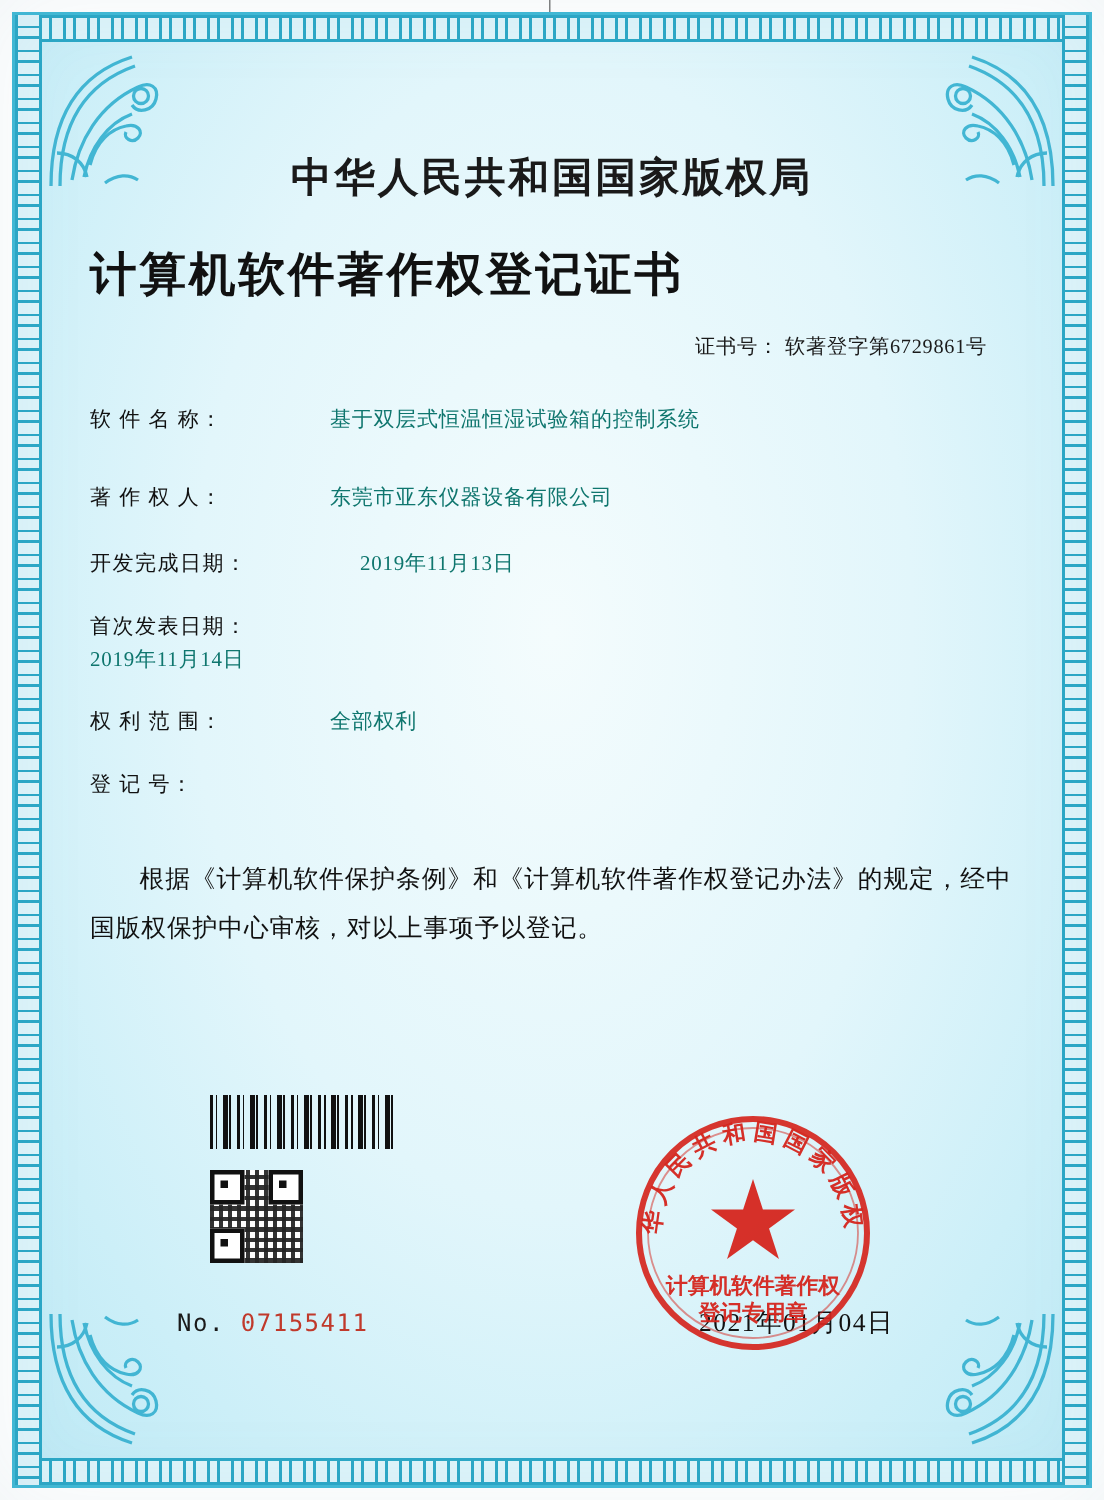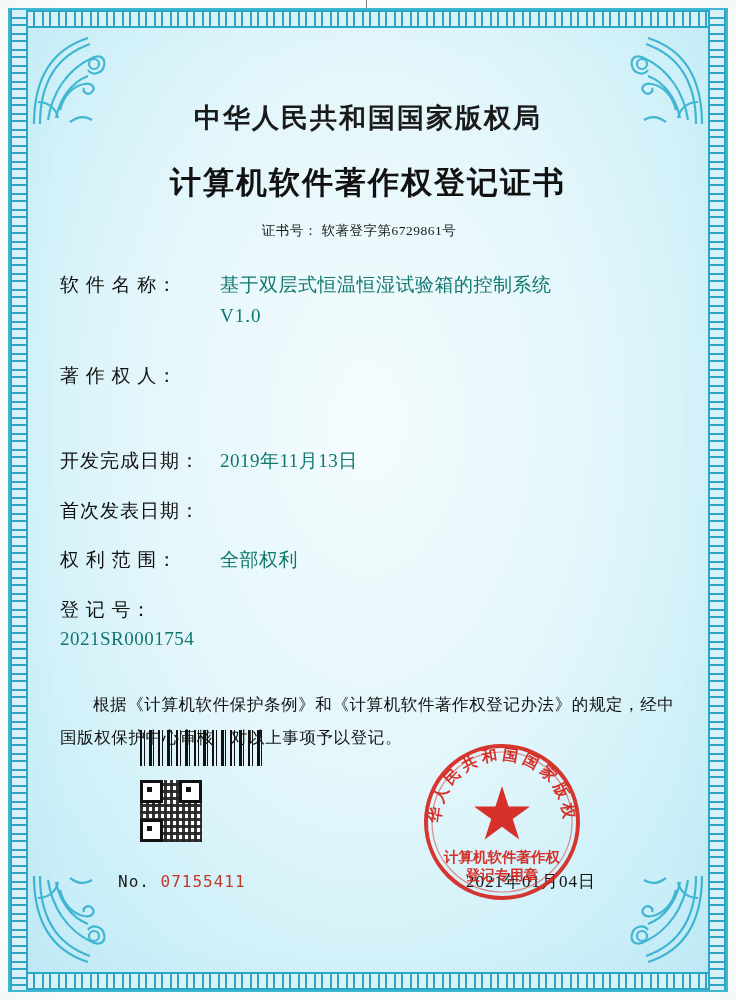--- a/index.html
+++ b/index.html
@@ -104,62 +104,61 @@
 
   .org-title {
     text-align: center;
     font-size: 27px;
     letter-spacing: 2px;
     font-weight: 700;
     color: #1a1a1a;
     font-family: "DejaVu Serif", "Liberation Serif", serif;
   }
   .doc-title {
-    text-align: center;
     font-size: 31px;
     font-weight: 700;
     letter-spacing: 2px;
     margin-top: 26px;
     color: #111;
     font-family: "DejaVu Serif", "Liberation Serif", serif;
   }
   .cert-no {
-    text-align: center;
+    text-align: right;
     font-size: 13.5px;
     margin-top: 18px;
     padding-right: 18px;
     color: #1a1a1a;
     letter-spacing: 0.5px;
   }
 
   .row {
     display: flex;
     align-items: flex-start;
     margin-top: 22px;
-    font-size: 19px;
+    font-size: 14px;
     line-height: 1.55;
   }
   .row .label {
     width: 160px;
     flex: none;
     letter-spacing: 1px;
     color: #111;
     font-weight: 500;
   }
   .row .value {
     flex: 1;
     letter-spacing: 0.5px;
     color: #0f766e;
     font-weight: 500;
   }
   .value .v2 { display: block; margin-top: 2px; letter-spacing: 1px;}
 
   .row-name { margin-top: 30px; }
   .row-owner { margin-top: 30px; }
-  .row-devdate { margin-top: 56px; }
+  .row-devdate { margin-top: 23px; gap: 20px; }
   .row-pubdate { margin-top: 20px; flex-direction: column; }
   .row-acq { margin-top: 20px; }
   .row-scope { margin-top: 20px; }
   .row-regno { margin-top: 20px; flex-direction: column; }
 
   .paragraph {
     margin-top: 34px;
     font-size: 16.5px;
     line-height: 2.0;
     text-indent: 33px;
@@ -321,46 +320,46 @@
     <div class="org-title">中华人民共和国国家版权局</div>
 
     <div class="doc-title">计算机软件著作权登记证书</div>
 
     <div class="cert-no">证书号： 软著登字第6729861号</div>
 
     <div class="row row-name">
       <div class="label">软 件 名 称：</div>
       <div class="value">
         <span>基于双层式恒温恒湿试验箱的控制系统</span>
-        <span class="v2">V1.0</span>
       </div>
     </div>
 
     <div class="row row-owner">
       <div class="label">著 作 权 人：</div>
+      <div class="value">东莞市亚东仪器设备有限公司</div>
     </div>
 
     <div class="row row-devdate">
       <div class="label">开发完成日期：</div>
       <div class="value">2019年11月13日</div>
     </div>
 
     <div class="row row-pubdate">
       <div class="label">首次发表日期：</div>
+      <div class="value">2019年11月14日</div>
     </div>
 
 
     <div class="row row-scope">
       <div class="label">权 利 范 围：</div>
       <div class="value">全部权利</div>
     </div>
 
     <div class="row row-regno">
       <div class="label">登 记 号：</div>
-      <div class="value">2021SR0001754</div>
     </div>
 
     <div class="paragraph">根据《计算机软件保护条例》和《计算机软件著作权登记办法》的规定，经中国版权保护中心审核，对以上事项予以登记。</div>
   </div>
 
   <div class="codes">
     <div class="barcode"></div>
     <div class="qrcode">
       <div class="qrpix"></div>
       <div class="finder f-tl"></div>

